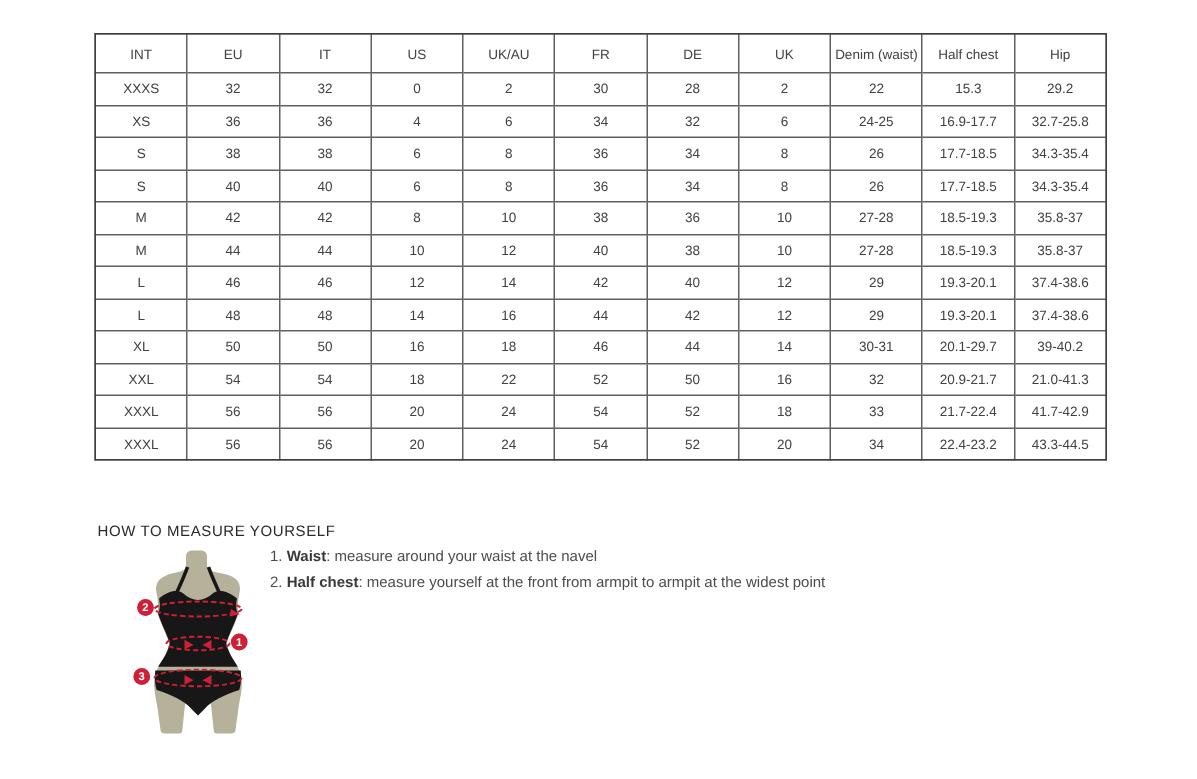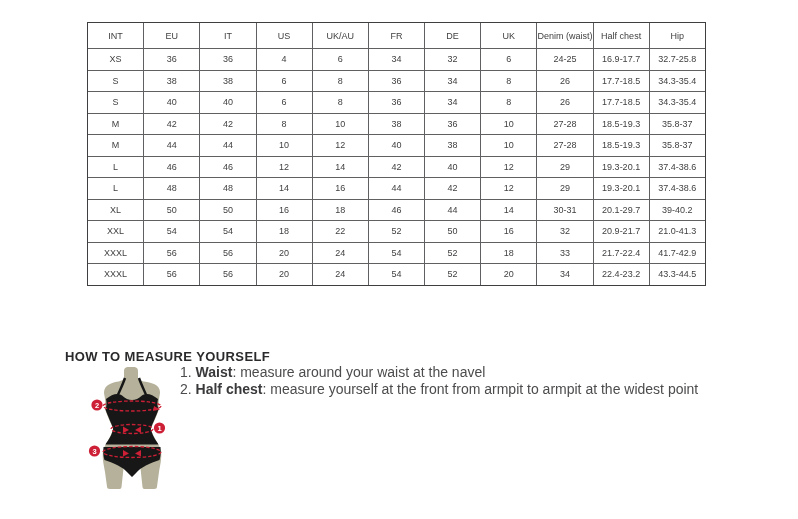--- a/index.html
+++ b/index.html
@@ -8,50 +8,49 @@
     background: #ffffff;
     font-family: "Liberation Sans", sans-serif;
     color: #414042;
     overflow: hidden;
   }
   #page { position: relative; width: 798px; height: 519px; }
 
   
   .size-table {
     position: absolute; left: 63px; top: 22px;
-    width: 619px;
+    width: 675px;
     border-collapse: collapse;
     table-layout: fixed;
-    margin-left: 24px;
   }
   .size-table th, .size-table td {
     border: 1px solid #606062;
     font-size: 9px;
     font-weight: normal;
     text-align: center;
     vertical-align: middle;
     color: #414042;
     padding: 0;
     background: #ffffff;
     overflow: hidden;
     white-space: nowrap;
   }
   .size-table th { height: 25px; }
   .size-table td { height: 20.5px; }
   .size-table { outline: 1px solid #3f3f41; outline-offset: -1px; }
 
   
   .measure-heading {
     position: absolute; left: 65px; top: 349px;
-    font-size: 13px; font-weight: bold;
+    font-size: 10px; font-weight: normal;
     color: #2a2a2c; letter-spacing: 0.4px;
   }
   .measure-steps {
     position: absolute; left: 180px; top: 366px;
-    font-size: 14px; color: #4c4c4e;
+    font-size: 10px; color: #4c4c4e;
   }
   .measure-steps .step {
     height: 16.5px; line-height: 12px;
     white-space: nowrap;
   }
   .measure-steps .step b { color: #39393b; }
 
   .measure-figure {
     position: absolute; left: 80px; top: 366px;
     width: 110px; height: 125px;
@@ -72,20 +71,33 @@
           <th>UK/AU</th>
           <th>FR</th>
           <th>DE</th>
           <th>UK</th>
           <th>Denim (waist)</th>
           <th>Half chest</th>
           <th>Hip</th>
         </tr>
     </thead>
     <tbody>
+        <tr>
+          <td>XXXS</td>
+          <td>32</td>
+          <td>32</td>
+          <td>0</td>
+          <td>2</td>
+          <td>30</td>
+          <td>28</td>
+          <td>2</td>
+          <td>22</td>
+          <td>15.3</td>
+          <td>29.2</td>
+        </tr>
         <tr>
           <td>XS</td>
           <td>36</td>
           <td>36</td>
           <td>4</td>
           <td>6</td>
           <td>34</td>
           <td>32</td>
           <td>6</td>
           <td>24-25</td>

